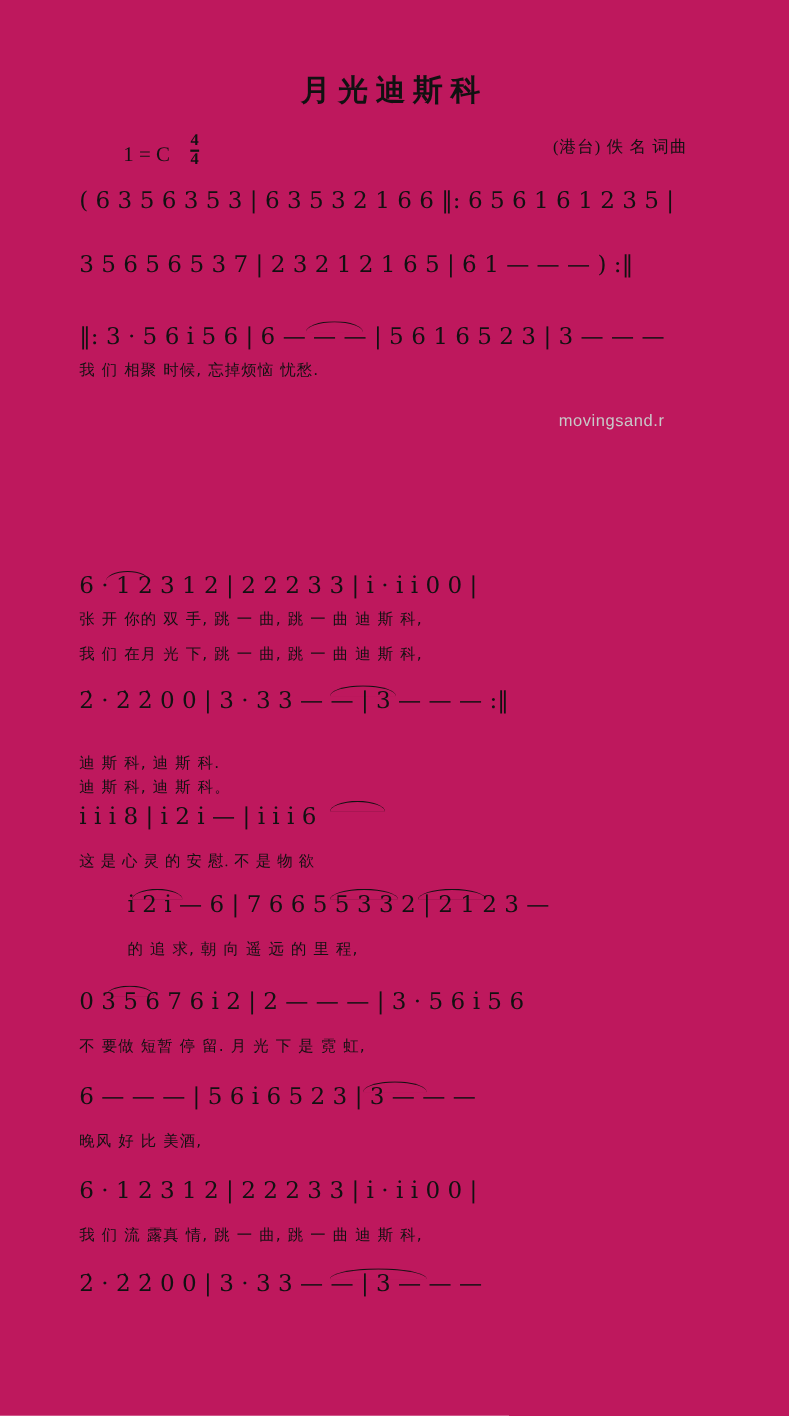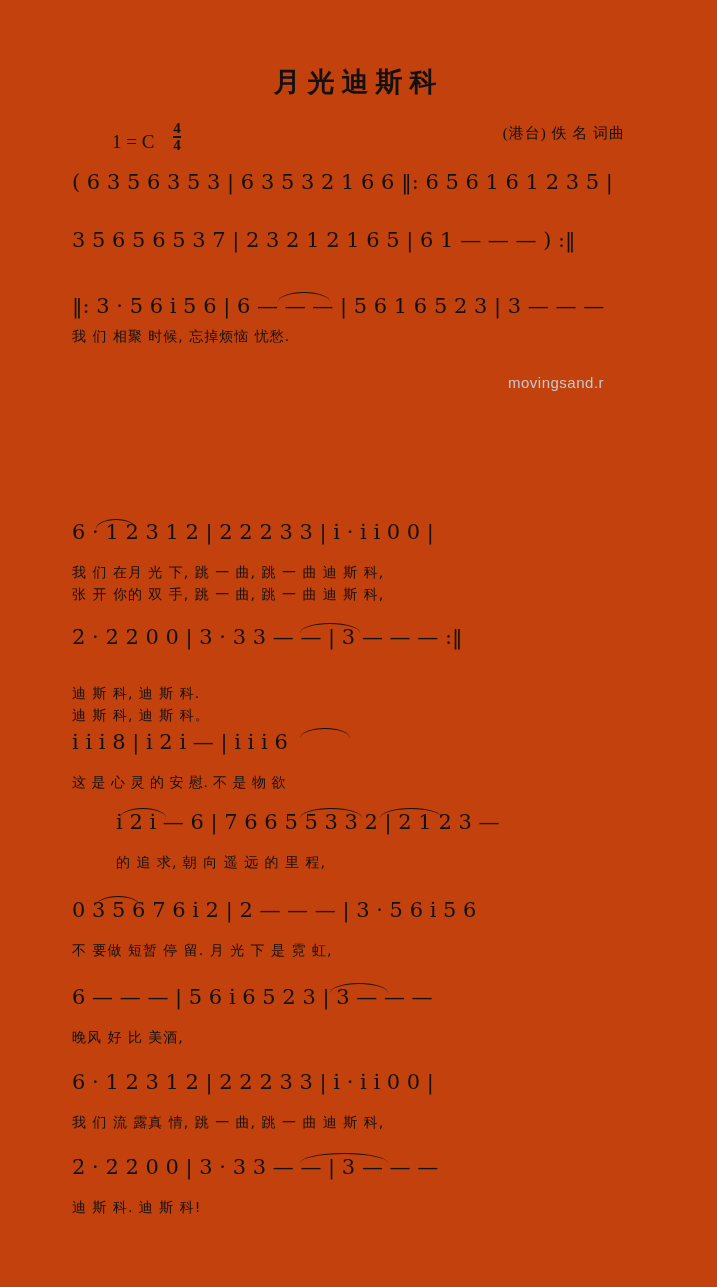--- a/index.html
+++ b/index.html
@@ -11,21 +11,21 @@
     width: 717px;
     height: 1287px;
     position: relative;
     font-family: "Liberation Serif", serif;
     color: #111;
     overflow: hidden;
   }
   .sheet {
     position: absolute;
     inset: 0;
-    background: #c2410c;
+    background: #be185d;
   }
   
   .title {
     position: absolute;
     top: 64px;
     left: 0;
     width: 717px;
     text-align: center;
     font-size: 27px;
     letter-spacing: 7px;
@@ -128,22 +128,22 @@
     <div class="notes">3 5   6 5   6 5   3 7 | 2 3   2 1   2 1   6 5 | 6̇ 1   —   —   — ) :‖</div>
   </div>
 
   <div class="system" style="top:294px;">
     <div class="notes">‖: 3 · 5   6 i̇   5 6 | 6   —   —   — | 5 6 1 6   5 2 3 | 3   —   —   —</div>
     <div class="lyric">我 们 相聚 时候,            忘掉烦恼 忧愁.</div>
   </div>
 
   <div class="system" style="top:520px;">
     <div class="notes">6 · 1   2 3   1   2 | 2   2   2 3   3 | i̇ · i̇   i̇   0      0 |</div>
+    <div class="lyric">张 开 你的 双 手,  跳 一 曲, 跳 一 曲 迪 斯 科,</div>
     <div class="lyric" style="margin-top:10px;">我 们 在月 光 下,  跳 一 曲, 跳 一 曲 迪 斯 科,</div>
-    <div class="lyric">张 开 你的 双 手,  跳 一 曲, 跳 一 曲 迪 斯 科,</div>
   </div>
 
   <div class="system" style="top:625px;">
     <div class="notes">2̇ · 2̇   2̇   0      0 | 3 · 3   3   —   — | 3   —   —   — :‖</div>
     <div class="lyric" style="margin-top:26px;">迪 斯 科,              迪 斯 科.</div>
     <div class="lyric">迪 斯 科,              迪 斯 科。</div>
   </div>
 
   <div class="system" style="top:730px;">
     <div class="notes">i̇   i̇   i̇   8 | i̇ 2   i̇   — | i̇   i̇   i̇   6</div>
@@ -165,21 +165,20 @@
     <div class="lyric" style="margin-top:10px;">                     晚风 好 比 美酒,</div>
   </div>
 
   <div class="system" style="top:1070px;">
     <div class="notes">6 · 1   2 3   1   2 | 2   2   2 3   3 | i̇ · i̇   i̇   0      0 |</div>
     <div class="lyric" style="margin-top:10px;">我 们 流 露真 情,  跳 一 曲, 跳 一 曲 迪 斯 科,</div>
   </div>
 
   <div class="system" style="top:1155px;">
     <div class="notes">2̇ · 2̇   2̇   0      0 | 3 · 3   3   —   — | 3   —   —   —</div>
-    <div class="lyric" style="margin-top:10px;">迪 斯 科.            迪 斯 科!</div>
   </div>
 
   <div class="slur" style="top:292px; left:278px; width:52px;"></div>
   <div class="slur" style="top:519px; left:96px; width:40px;"></div>
   <div class="slur" style="top:623px; left:300px; width:60px;"></div>
   <div class="slur" style="top:728px; left:300px; width:50px;"></div>
   <div class="slur" style="top:808px; left:120px; width:46px;"></div>
   <div class="slur" style="top:808px; left:300px; width:62px;"></div>
   <div class="slur" style="top:808px; left:380px; width:62px;"></div>
   <div class="slur" style="top:896px; left:96px; width:44px;"></div>

